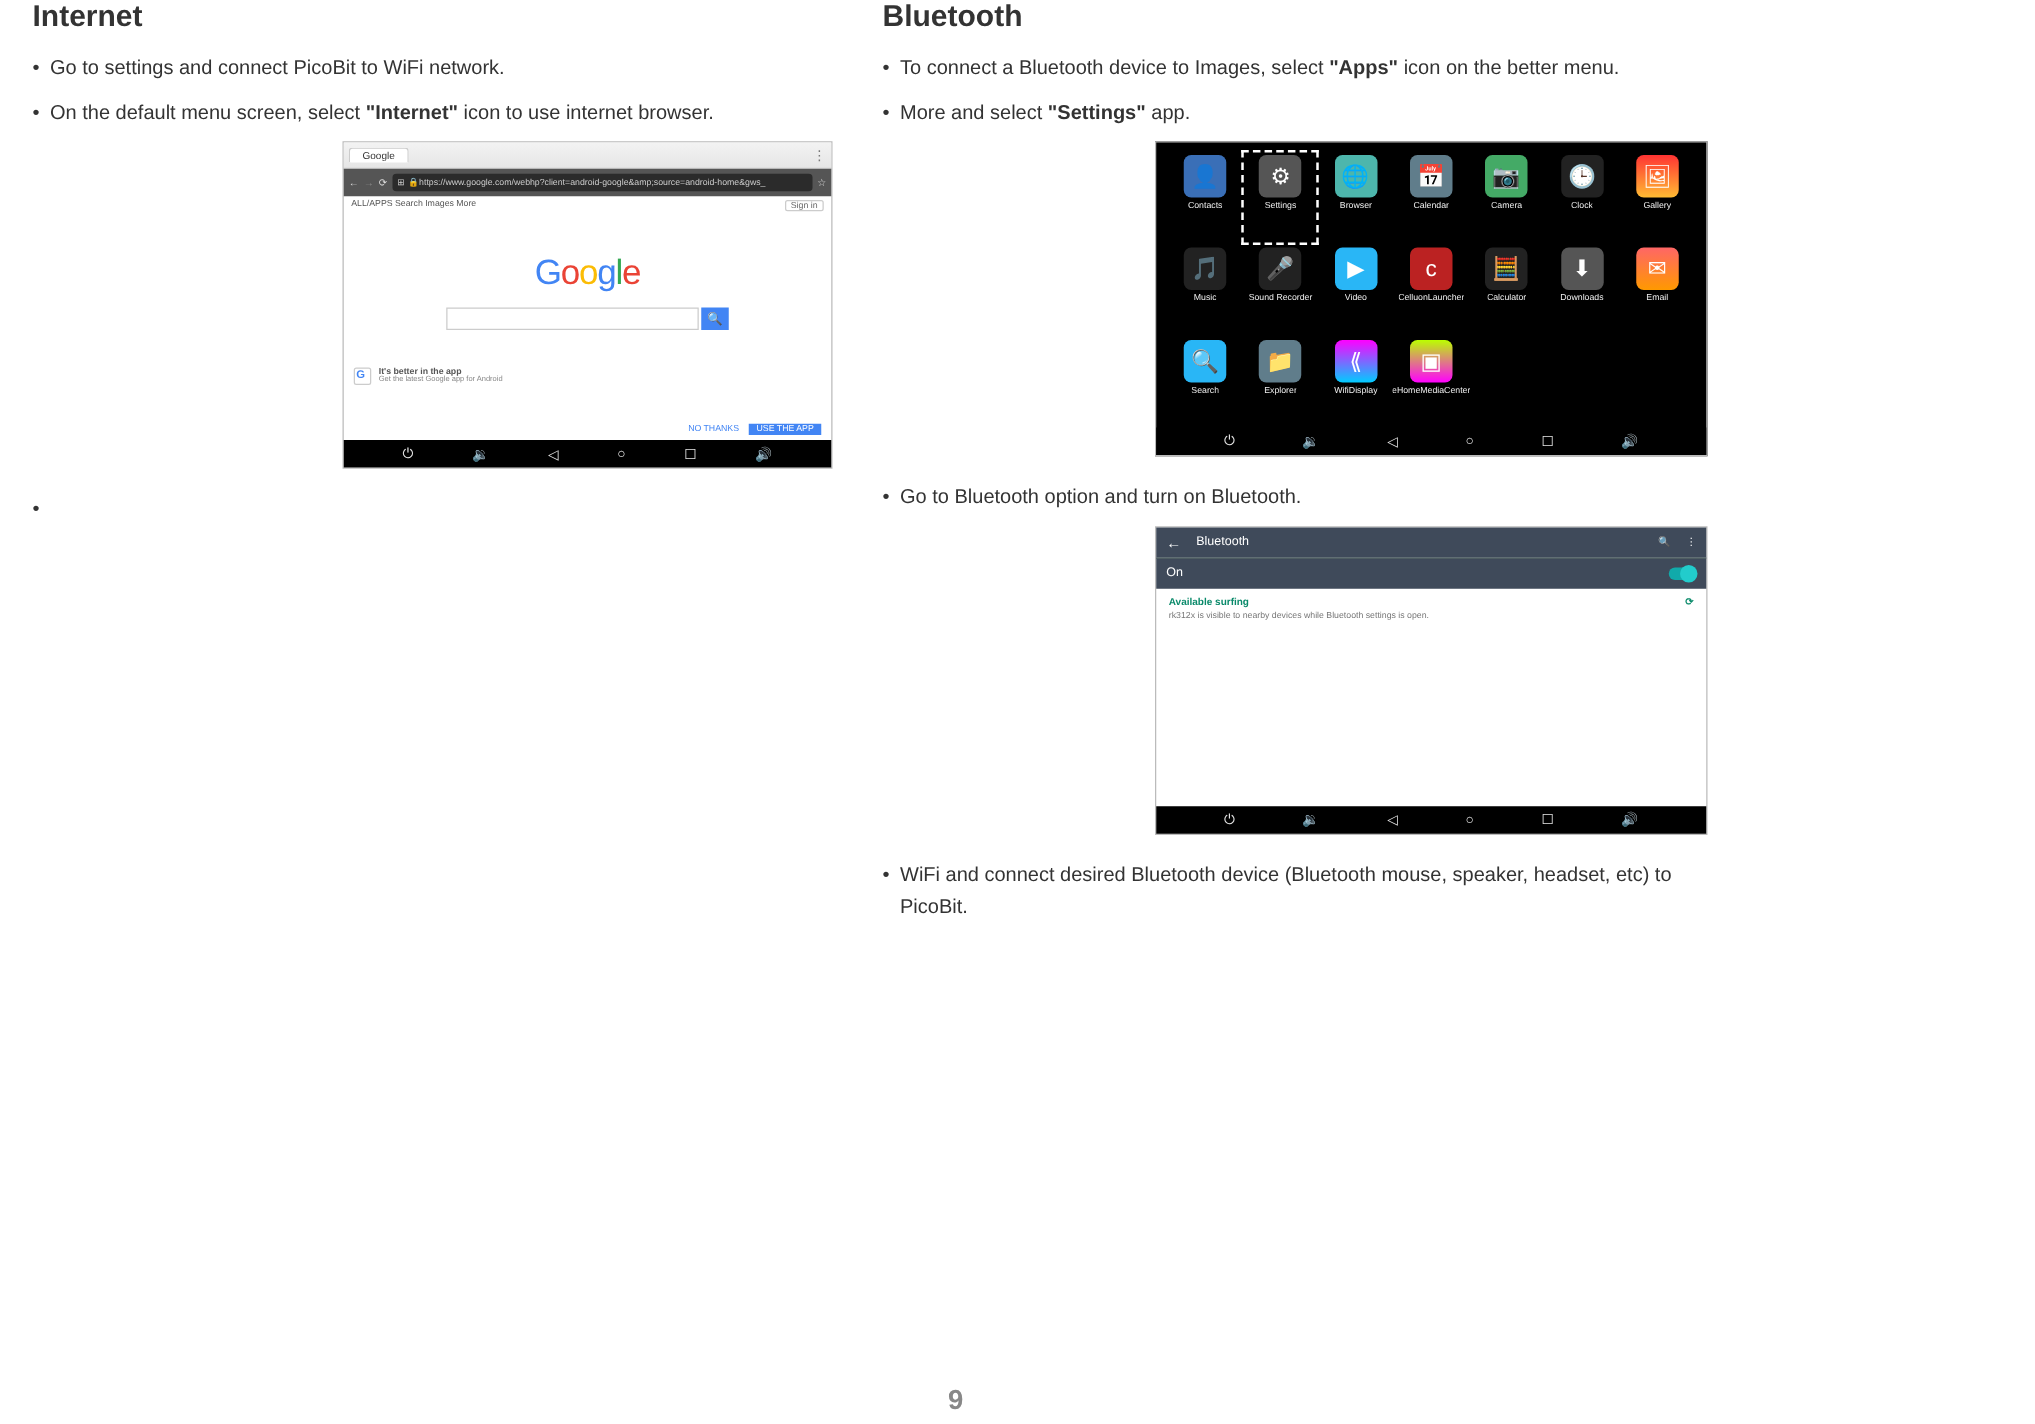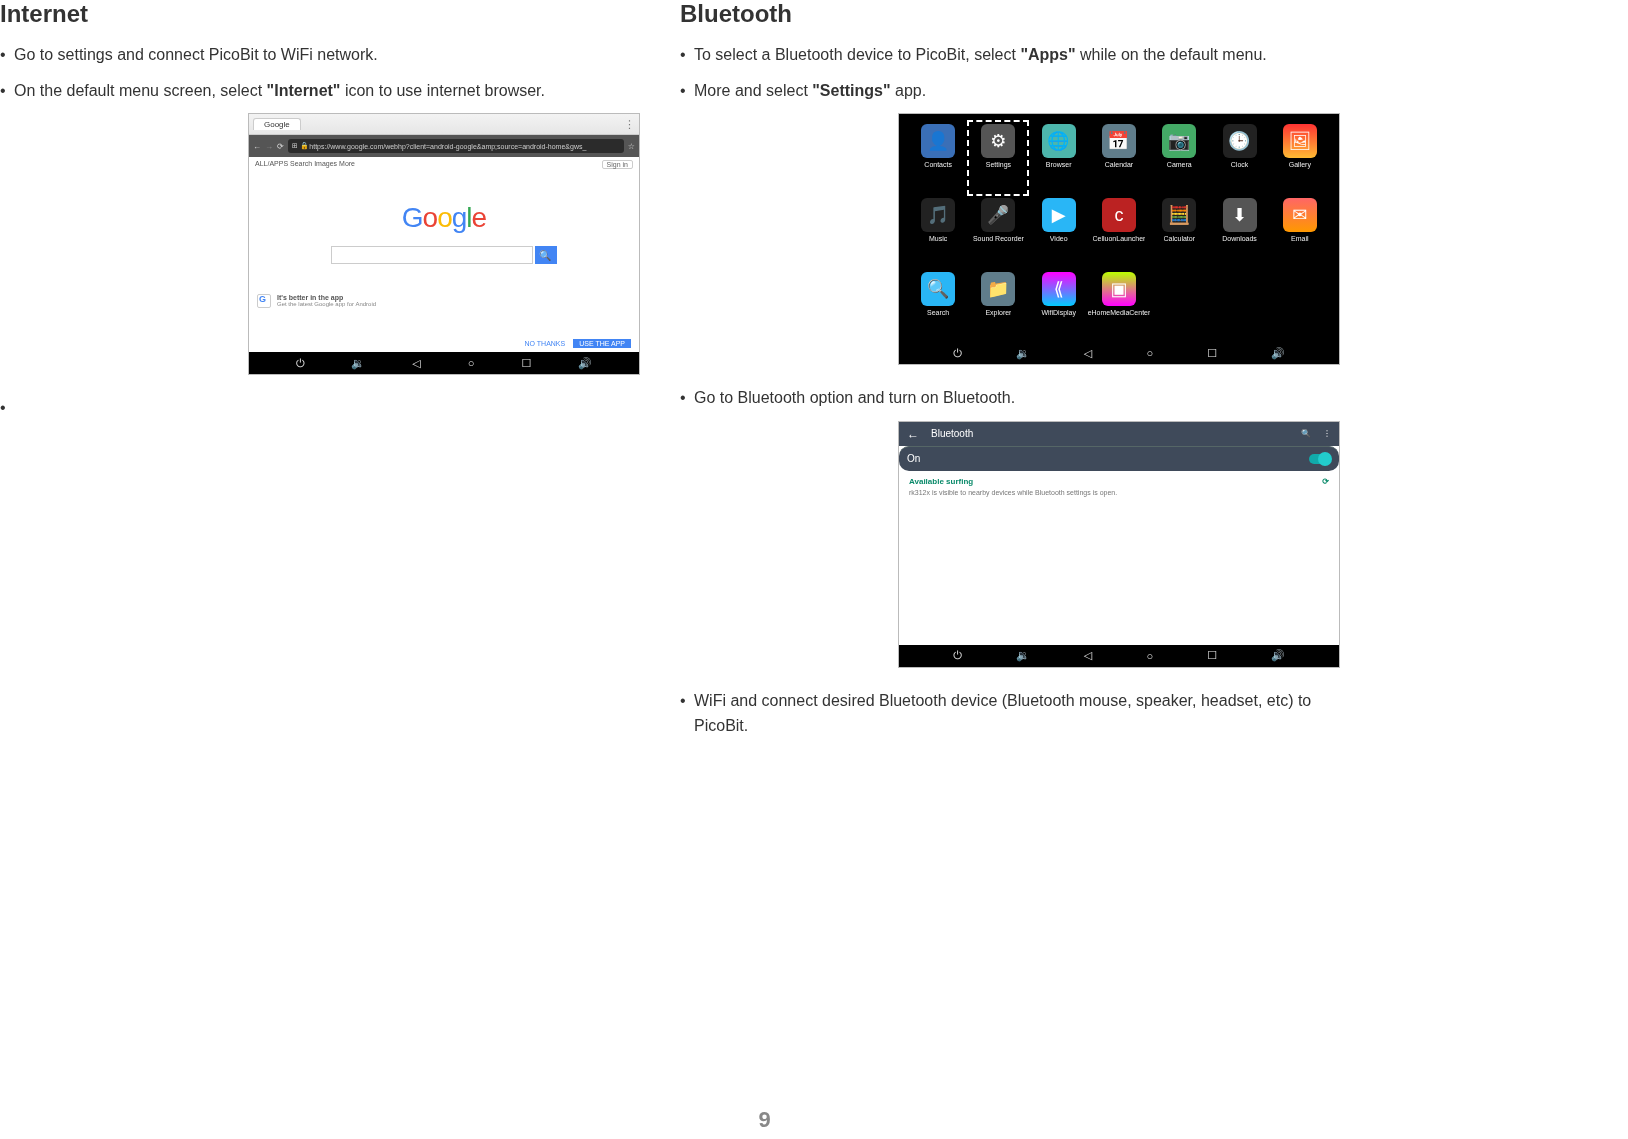--- a/index.html
+++ b/index.html
@@ -1,16 +1,16 @@
 <!DOCTYPE html>
 <html><head>
 <meta charset="utf-8">
 <style>
   html,body{margin:0;padding:0;background:#fff;font-family:Verdana,Geneva,sans-serif;color:#333;}
-  .page{width:1529px;height:1139px;position:relative;box-sizing:border-box;padding:0 0;}
+  .page{width:1529px;height:1139px;position:relative;box-sizing:border-box;padding:0 26px;}
   .cols{display:flex;gap:40px;}
   .col{flex:0 0 640px;}
   h2{font-size:24px;font-weight:bold;margin:0 0 14px 0;color:#333;}
   .bullet{font-size:16px;line-height:1.6;margin:0 0 10px 0;display:flex;}
   .bullet .dot{flex:0 0 14px;}
   .bullet .txt{}
   .bullet b{font-weight:bold;}
   .figwrap{display:flex;justify-content:flex-end;margin:8px 0 20px 0;}
   .fig{border:1px solid #bbb;background:#fff;}
 
@@ -70,21 +70,21 @@
   .i-search{background:#29b6f6;}
   .i-explorer{background:#607d8b;}
   .i-wifi{background:linear-gradient(#f0f,#0cf);}
   .i-ehome{background:linear-gradient(#bf0,#f0f);}
 
   
   .fig-bt{width:440px;height:245px;background:#fff;display:flex;flex-direction:column;font-size:8px;}
   .bt-head{height:24px;background:#3f4a5a;color:#fff;display:flex;align-items:center;padding:0 8px;gap:12px;}
   .bt-head .back{font-size:12px;}
   .bt-head .sp{flex:1;}
-  .bt-on{height:24px;background:#3f4a5a;color:#fff;display:flex;align-items:center;justify-content:space-between;padding:0 8px;border-top:1px solid #566;border-radius:10px;}
+  .bt-on{height:24px;background:#3f4a5a;color:#fff;display:flex;align-items:center;justify-content:space-between;padding:0 8px;border-top:1px solid #566;}
   .toggle{width:22px;height:10px;background:#1aa;border-radius:6px;position:relative;}
   .toggle:after{content:"";position:absolute;right:-1px;top:-2px;width:14px;height:14px;background:#2cc;border-radius:50%;}
   .bt-body{flex:1;padding:6px 10px;}
   .bt-body .avail{color:#0a8a6a;font-weight:bold;font-size:8px;display:flex;justify-content:space-between;}
   .bt-body .note{color:#777;font-size:7px;margin-top:3px;}
 
   .pagenum{position:absolute;bottom:6px;left:0;right:0;text-align:center;font-size:22px;font-weight:bold;color:#888;}
 
 </style>
 </head>
@@ -166,21 +166,21 @@
         <span class="dot">•</span>
       </div>
     </div>
 
     <div class="col" style="flex:0 0 660px">
       <h2>Bluetooth</h2>
 
       <div class="bullet">
         <span class="dot">•</span>
         <span class="txt">
-          <span>To select a Bluetooth device to PicoBit, select </span><b>"Apps"</b><span> while on the default menu.</span>
+          <span>To connect a Bluetooth device to Images, select </span><b>"Apps"</b><span> icon on the better menu.</span>
         </span>
       </div>
 
       <div class="bullet">
         <span class="dot">•</span>
         <span class="txt">
           <span>More and select </span><b>"Settings"</b><span> app.</span>
         </span>
       </div>
 

